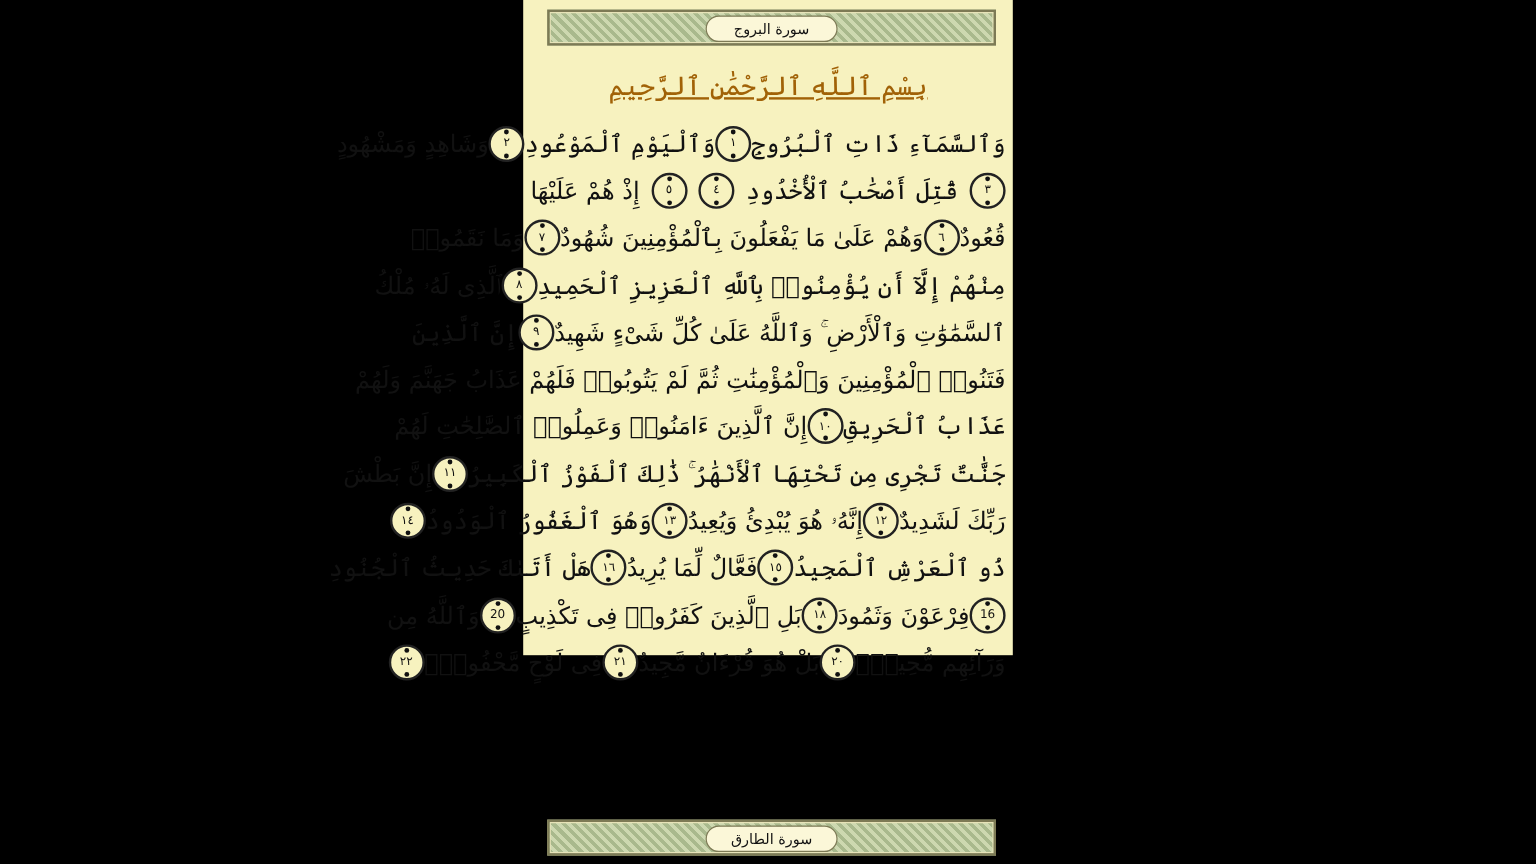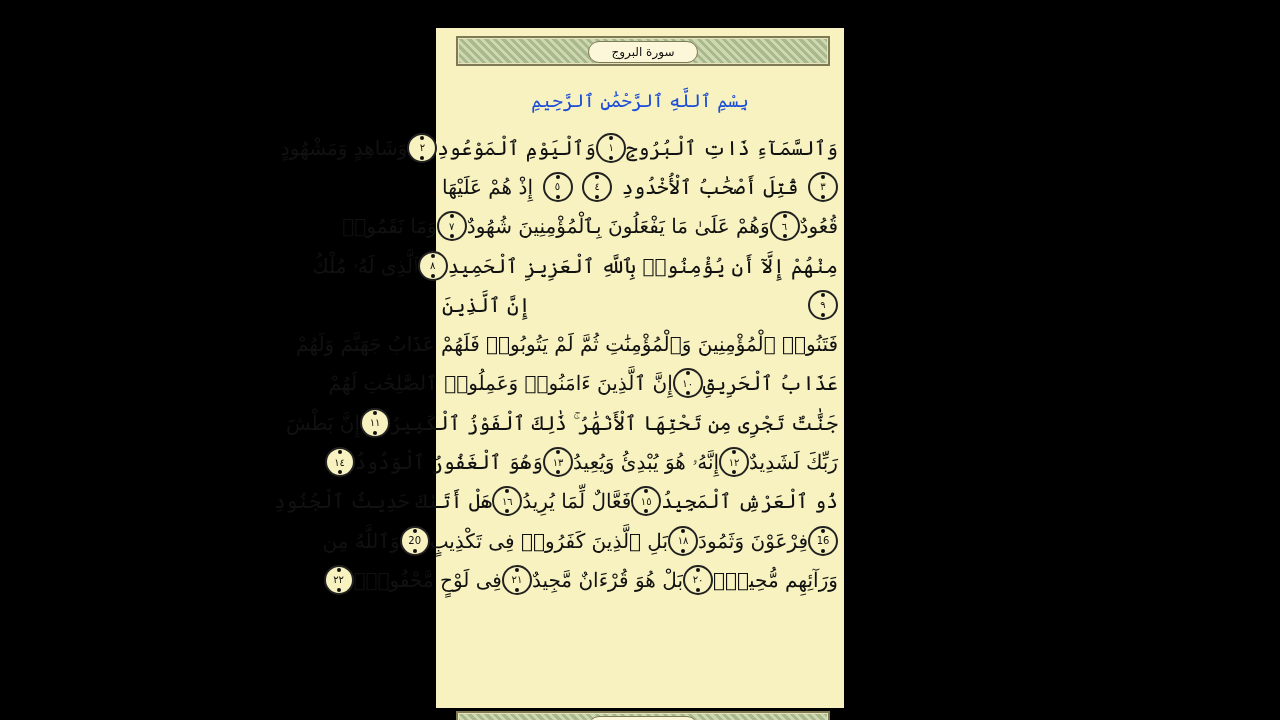--- a/index.html
+++ b/index.html
@@ -2,23 +2,22 @@
 <html><head>
   <meta charset="utf-8">
   <style>
     html, body { margin: 0; padding: 0; }
     body {
       width: 1280px; height: 720px; background: #000000;
       position: relative; overflow: hidden;
       font-family: "DejaVu Sans", sans-serif;
     }
     .page {
-      position: absolute; left: 436px; top: 0; width: 408px; height: 680px;
+      position: absolute; left: 436px; top: 0; width: 408px; height: 546px;
       background: #f7f2bf;
-      margin-top: 28px;
     }
     .banner {
       position: absolute; left: 20px; width: 374px; height: 30px;
       background: repeating-linear-gradient(45deg, #a9b98d 0 3px, #cdd8b0 3px 6px),
                   #b8c79c;
       border: 2px solid #7d7a55;
       box-sizing: border-box;
       box-shadow: inset 0 0 0 1px #e7e3b8;
     }
     .banner.top { top: 8px; }
@@ -26,22 +25,22 @@
     .banner-cartouche {
       position: absolute; left: 50%; top: 3px; transform: translateX(-50%);
       width: 108px; height: 20px; background: #fbf7d8;
       border-radius: 12px; border: 1px solid #7d7a55;
       display: flex; align-items: center; justify-content: center;
       font-size: 12px; color: #111; direction: rtl;
     }
     .basmala {
       position: absolute; top: 50px; left: 0; width: 408px; height: 44px;
       display: flex; align-items: center; justify-content: center;
-      font-family: "DejaVu Serif", serif; font-size: 18px; color: #1d4ed8;
-      direction: rtl; letter-spacing: 2px;
+      font-family: "DejaVu Serif", serif; font-size: 22px; color: #a16207;
+      direction: rtl; letter-spacing: 2px; text-decoration: underline;
     }
     .lines { position: absolute; top: 100px; left: 0; width: 408px; }
     .line {
       height: 39.3px; display: flex; align-items: center; justify-content: space-between;
       direction: rtl; padding: 0 6px; box-sizing: border-box;
       font-family: "DejaVu Serif", serif; font-size: 20px; color: #111;
       white-space: nowrap;
     }
     .seg { display: inline-flex; align-items: center; gap: 6px; }
     .ayah-marker {
@@ -86,20 +85,21 @@
         <span class="seg">وَهُمْ عَلَىٰ مَا يَفْعَلُونَ بِٱلْمُؤْمِنِينَ شُهُودٌ</span>
         <span class="ayah-marker">٧</span>
         <span class="seg">وَمَا نَقَمُوا۟</span>
       </div>
       <div class="line">
         <span class="seg">مِنْهُمْ إِلَّآ أَن يُؤْمِنُوا۟ بِٱللَّهِ ٱلْعَزِيزِ ٱلْحَمِيدِ</span>
         <span class="ayah-marker">٨</span>
         <span class="seg">ٱلَّذِى لَهُۥ مُلْكُ</span>
       </div>
       <div class="line">
+        <span class="seg">ٱلسَّمَٰوَٰتِ وَٱلْأَرْضِ ۚ وَٱللَّهُ عَلَىٰ كُلِّ شَىْءٍ شَهِيدٌ</span>
         <span class="ayah-marker">٩</span>
         <span class="seg">إِنَّ ٱلَّذِينَ</span>
       </div>
       <div class="line">
         <span class="seg">فَتَنُوا۟ ٱلْمُؤْمِنِينَ وَٱلْمُؤْمِنَٰتِ ثُمَّ لَمْ يَتُوبُوا۟ فَلَهُمْ عَذَابُ جَهَنَّمَ وَلَهُمْ</span>
       </div>
       <div class="line">
         <span class="seg">عَذَابُ ٱلْحَرِيقِ</span>
         <span class="ayah-marker">١٠</span>
         <span class="seg">إِنَّ ٱلَّذِينَ ءَامَنُوا۟ وَعَمِلُوا۟ ٱلصَّٰلِحَٰتِ لَهُمْ</span>

